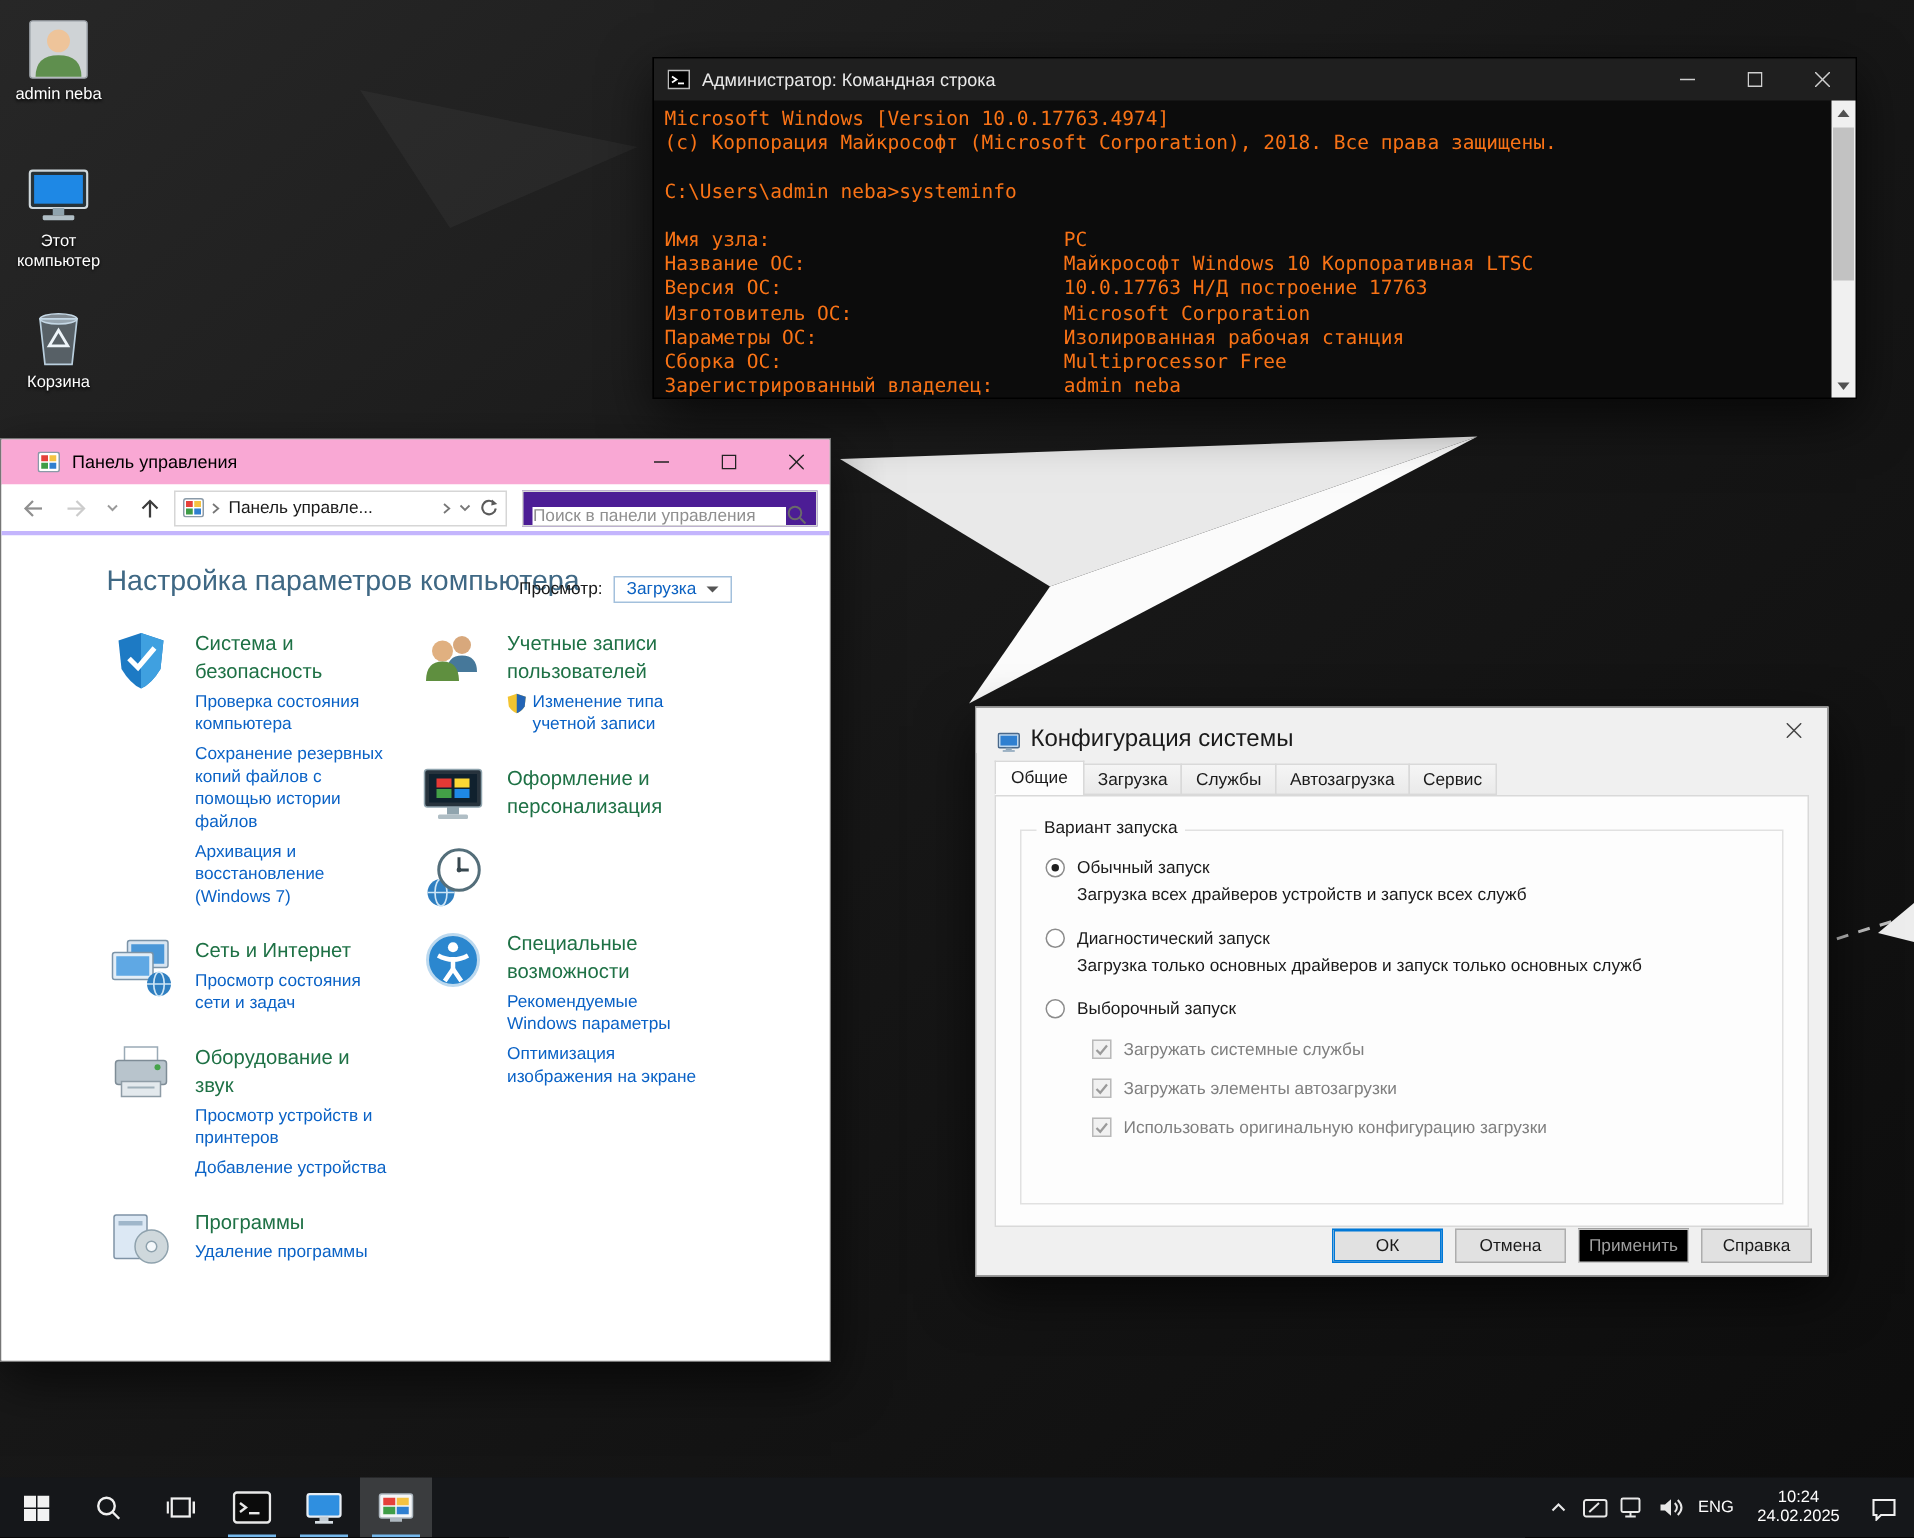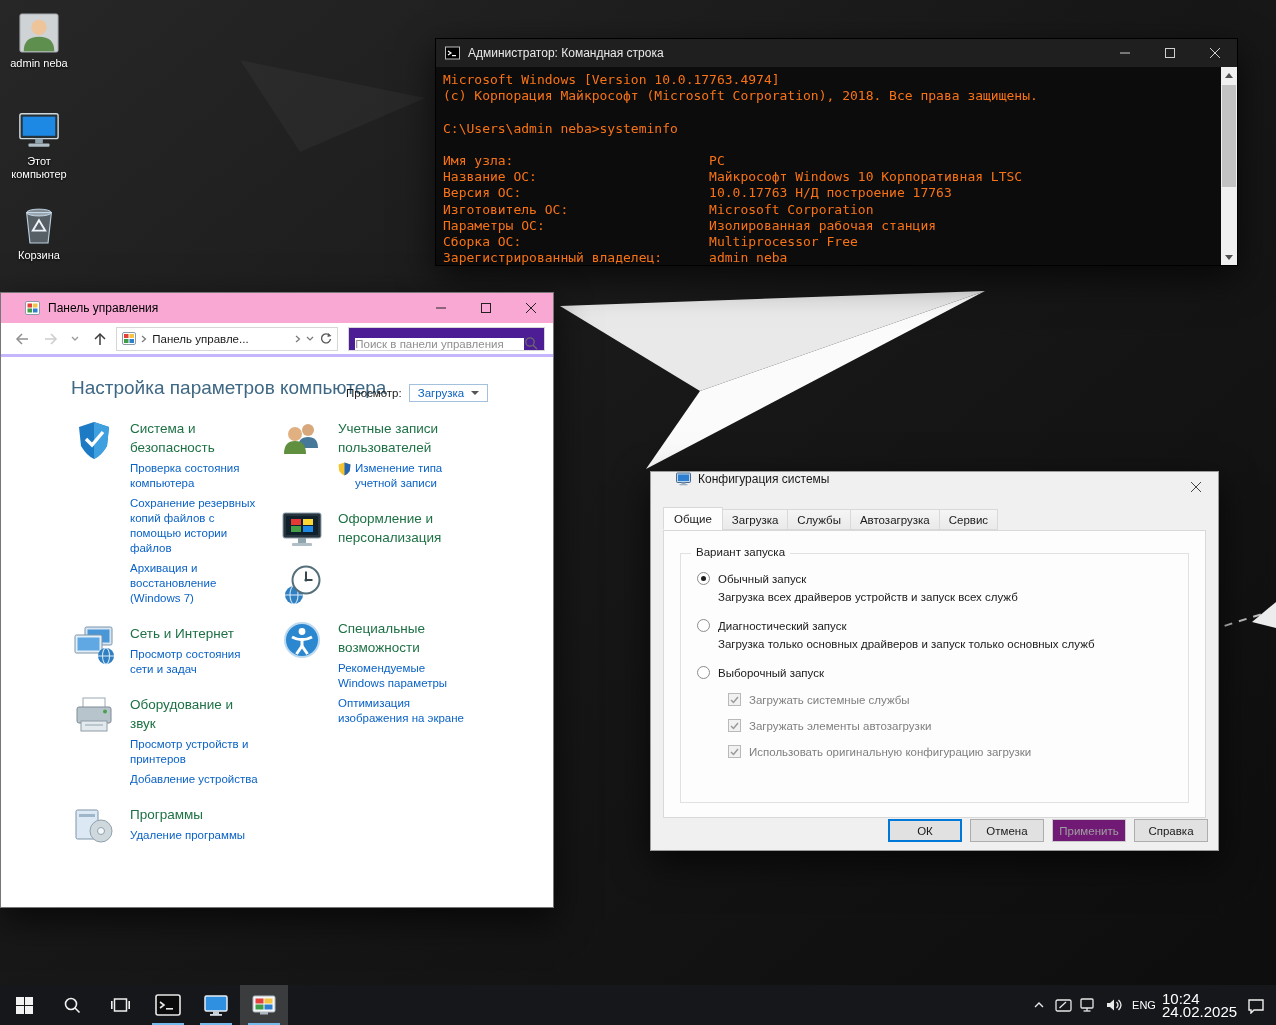--- a/index.html
+++ b/index.html
@@ -50,47 +50,47 @@
   .cp-col.c1{left:72px;} .cp-col.c2{left:280px;}
   .cat{display:flex;gap:15px;align-items:flex-start;}
   .cat-ic{width:42px;height:42px;flex:0 0 42px;cursor:pointer;}
   .cat-tx{width:132px;}
   .cat-title{display:block;font-size:13.5px;line-height:19px;color:#1e7145;text-decoration:none;margin-bottom:4px;max-width:130px;cursor:pointer;}
   .cat-link{display:flex;gap:4px;font-size:11.5px;line-height:15px;color:#0a62c6;text-decoration:none;margin-bottom:5px;cursor:pointer;}
   .cat-link span{display:block;}
 
   
   .msc-win{left:650px;top:471px;width:569px;height:380px;background:#f0f0f0;border:1px solid #9b9b9b;font-size:11.5px;color:#1a1a1a;}
-  .msc-titlebar{height:30px;display:flex;align-items:flex-start;gap:7px;padding-left:25px;font-size:12px;background:#f0f0f0;}
+  .msc-titlebar{height:30px;display:flex;align-items:flex-end;gap:7px;padding-left:14px;font-size:16px;background:#f0f0f0;}
   .msc-tabs{position:absolute;left:12px;top:37px;display:flex;z-index:2;}
   .tab{padding:4px 9px 3px;border:1px solid #d9d9d9;background:linear-gradient(#f5f5f5,#eaeaea);margin-right:-1px;cursor:pointer;}
   .tab.active{background:#fdfdfd;border-bottom-color:#fdfdfd;padding:5px 10px 4px;margin-top:-2px;}
   .msc-page{position:absolute;left:12px;right:12px;top:58px;height:288px;background:#fdfdfd;border:1px solid #d9d9d9;}
   .msc-group{position:absolute;left:16px;right:16px;top:22px;bottom:14px;border:1px solid #e1e1e1;padding:18px 14px 0 16px;}
   .msc-group-label{position:absolute;top:-8px;left:10px;background:#fdfdfd;padding:0 5px;}
   .radio-row{display:flex;align-items:center;gap:8px;margin-bottom:6px;cursor:pointer;}
   .radio{width:13px;height:13px;border:1px solid #8c8c8c;border-radius:50%;background:#fff;position:relative;flex:0 0 13px;}
   .radio.sel::after{content:"";position:absolute;inset:3px;border-radius:50%;background:#1f1f1f;}
   .radio-desc{margin:0 0 16px 21px;}
   .cb-row{display:flex;align-items:center;gap:8px;margin:0 0 13px 31px;color:#7f7f7f;}
   .cb{width:13px;height:13px;border:1px solid #b9b9b9;background:#f1f1f1;display:flex;align-items:center;justify-content:center;flex:0 0 13px;}
   .msc-btns{position:absolute;right:10px;bottom:8px;display:flex;gap:8px;}
   .btn{width:74px;height:23px;background:#e1e1e1;border:1px solid #adadad;display:flex;align-items:center;justify-content:center;font-size:11.5px;cursor:pointer;}
   .btn.def{border-color:#0078d7;box-shadow:inset 0 0 0 1px #0078d7;}
-  .btn.dis{color:#9f9f9f;background:#701a75;border-color:#c8c8c8;cursor:default;}
+  .btn.dis{color:#9f9f9f;background:#000000;border-color:#c8c8c8;cursor:default;}
 
   
   .taskbar{position:absolute;left:0;right:0;bottom:0;height:40px;background:#15171a;display:flex;align-items:stretch;z-index:30;}
   .tb-btn{width:48px;display:flex;align-items:center;justify-content:center;position:relative;cursor:pointer;}
   .tb-btn.running::after{content:"";position:absolute;left:8px;right:8px;bottom:0;height:2px;background:#76b9ed;}
   .tb-btn.active{background:rgba(255,255,255,.16);}
   .tray{margin-left:auto;display:flex;align-items:center;color:#fff;}
   .tray-ic{width:25px;height:40px;display:flex;align-items:center;justify-content:center;cursor:pointer;}
   .tray-lang{width:36px;text-align:center;font-size:11px;cursor:pointer;}
-  .tray-clock{width:74px;text-align:left;font-size:15px;line-height:13px;cursor:pointer;}
+  .tray-clock{width:74px;text-align:center;font-size:11px;line-height:13px;cursor:pointer;}
   .tray-ac{width:40px;height:40px;display:flex;align-items:center;justify-content:center;cursor:pointer;}
 </style>
 </head>
 <body>
 
 <div class="screen">
 
   <svg class="wallpaper" width="1276" height="1025">
     <polygon points="240,60 425,98 300,152" fill="#ffffff" opacity="0.04"></polygon>
     <polygon points="760,620 1085,560 900,765" fill="#ffffff" opacity="0.035"></polygon>

